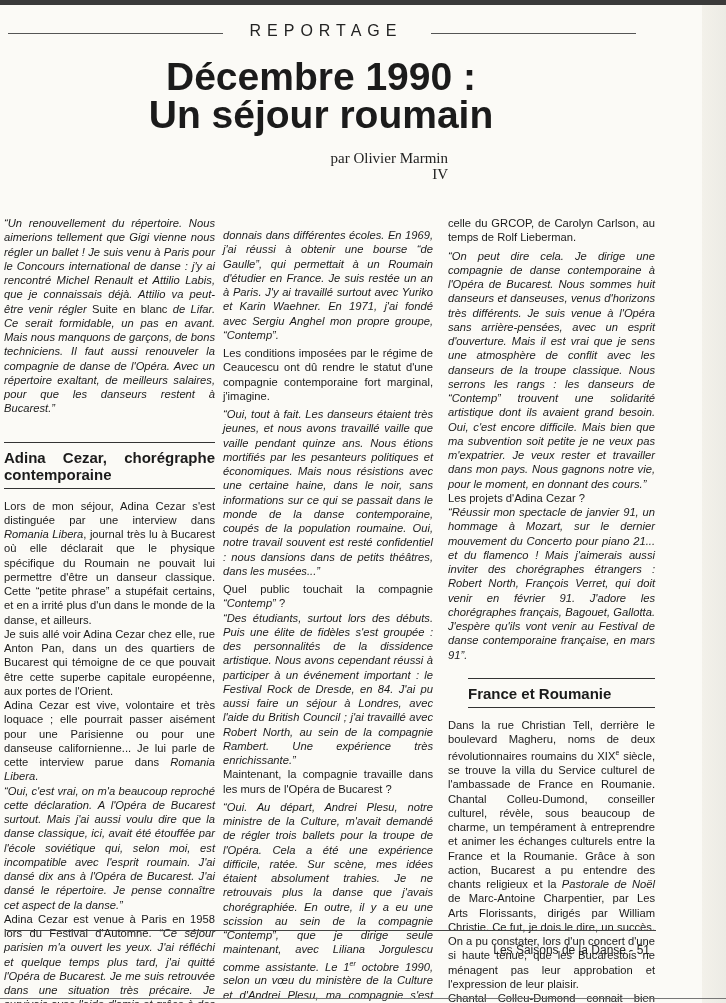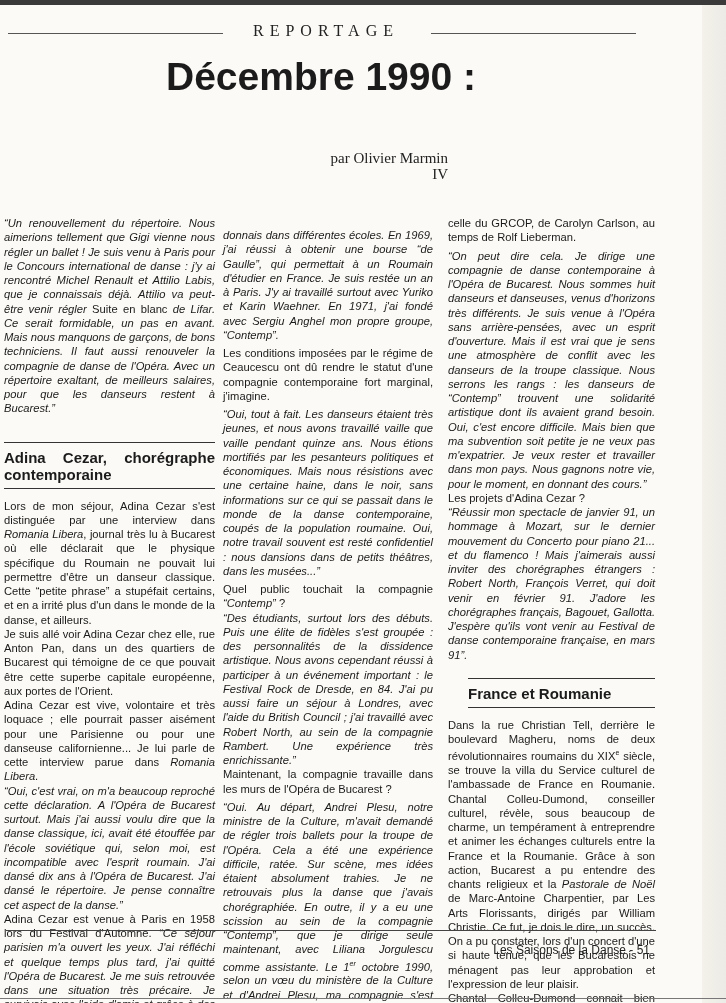--- a/index.html
+++ b/index.html
@@ -8,21 +8,21 @@
     background: #fbfaf6;
     position: relative;
     font-family: "Liberation Sans", sans-serif;
     color: #1c1c1c;
   }
   .topbar { position: absolute; left: 0; top: 0; width: 726px; height: 5px; background: #3a3a3a; }
   .rightedge { position: absolute; right: 0; top: 5px; width: 24px; height: 998px; background: linear-gradient(to right, #f3f1ea, #ecebe5); }
   .kicker-row { position: absolute; top: 22px; left: 8px; width: 628px; height: 20px; }
   .kicker-line-l { position: absolute; left: 0; top: 11px; width: 215px; height: 1px; background: #555; }
   .kicker-line-r { position: absolute; left: 423px; top: 11px; width: 205px; height: 1px; background: #555; }
-  .kicker { position: absolute; left: 218px; width: 200px; top: 0; text-align: center; font-family: Liberation Serif, serif; font-size: 16px; letter-spacing: 6px; color: #222; }
+  .kicker { position: absolute; left: 218px; width: 200px; top: 0; text-align: center; font-family: Liberation Sans, sans-serif; font-size: 16px; letter-spacing: 6px; color: #222; }
   .title { position: absolute; left: 0; width: 470px; top: 58px; text-align: center; font-family: "Liberation Sans", sans-serif; font-weight: bold; font-size: 39px; line-height: 38px; color: #1b1b1b; left: 86px; }
   .byline { position: absolute; top: 150px; left: 180px; width: 268px; text-align: right; font-family: "Liberation Serif", serif; font-size: 15px; line-height: 16px; color: #222; }
   .col { position: absolute; top: 216px; font-size: 11.2px; line-height: 14.25px; text-align: justify; color: #1a1a1a; }
   .col p { margin: 0; }
   .col .gap { margin-top: 4px; }
   .c1 { left: 4px; width: 211px; }
   .c2 { left: 223px; width: 210px; top: 228px; }
   .c3 { left: 448px; width: 207px; top: 216px; }
   .it { font-style: italic; }
   .rm { font-style: normal; }
@@ -41,20 +41,21 @@
 <div class="rightedge"></div>
 
 <div class="kicker-row">
   <div class="kicker-line-l"></div>
   <div class="kicker">REPORTAGE</div>
   <div class="kicker-line-r"></div>
 </div>
 
 <div class="title">
   <div>Décembre 1990 :</div>
+  <div>Un séjour roumain</div>
 </div>
 
 <div class="byline">
   <div>par Olivier Marmin</div>
   <div>IV</div>
 </div>
 
 <div class="col c1">
   <p class="it"><span>“Un renouvellement du répertoire. Nous aimerions tellement que Gigi vienne nous régler un ballet ! Je suis venu à Paris pour le Concours international de danse : j'y ai rencontré Michel Renault et Attilio Labis, que je connaissais déjà. Attilio va peut-être venir régler </span><span class="rm">Suite en blanc</span><span> de Lifar. Ce serait formidable, un pas en avant. Mais nous manquons de garçons, de bons techniciens. Il faut aussi renouveler la compagnie de danse de l'Opéra. Avec un répertoire exaltant, de meilleurs salaires, pour que les danseurs restent à Bucarest.”</span></p>
   <div class="section s1">Adina Cezar, chorégraphe contemporaine</div>

